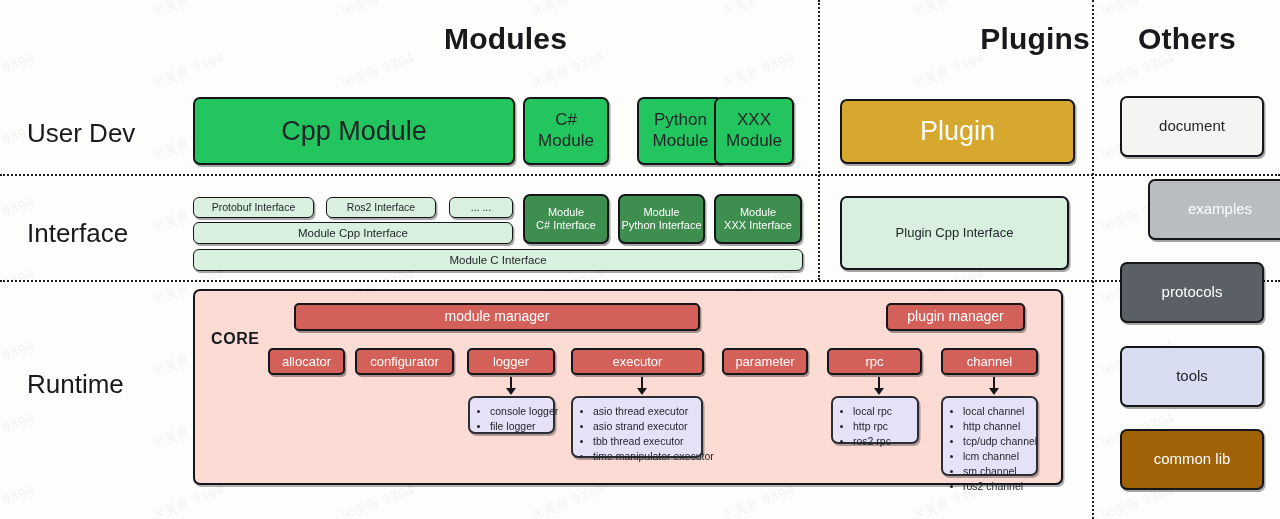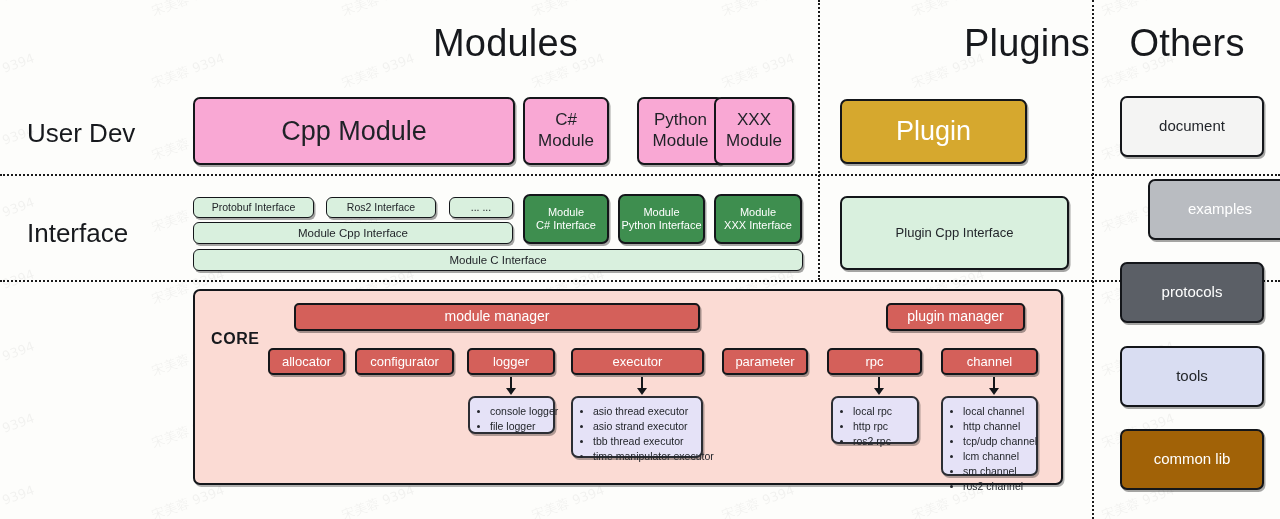--- a/index.html
+++ b/index.html
@@ -18,36 +18,36 @@
       transform:rotate(-20deg);pointer-events:none;white-space:nowrap;
       font-family:"DejaVu Sans",sans-serif;}
 
   
   .hdiv{position:absolute;left:0;right:0;height:0;
         border-top:2px dotted #1b1b1b;}
   .vdiv{position:absolute;top:0;width:0;
         border-left:2px dotted #1b1b1b;}
 
   
-  .col-title{position:absolute;font-size:38px;font-weight:400;
+  .col-title{position:absolute;font-size:30px;font-weight:700;
              color:#17191d;letter-spacing:.2px;white-space:nowrap;
              text-align:center;}
 
   
   .row-label{position:absolute;font-size:26px;color:#17191d;white-space:nowrap;}
 
   
   .bx{position:absolute;box-sizing:border-box;
       border:2px solid #14161a;border-radius:7px;
       display:flex;align-items:center;justify-content:center;
       text-align:center;line-height:1.22;
       box-shadow:1.5px 2px 0 rgba(0,0,0,.35);}
   .bx.multi{flex-direction:column;}
 
-  .cream{background:#f9a8d4;color:#1f2227;}
+  .cream{background:#22c55e;color:#1f2227;}
   .gold{background:#d6a82e;color:#ffffff;}
   .green-lt{background:#d9f0de;color:#23262b;}
   .green-dk{background:#3e8e4f;color:#ffffff;}
   .red{background:#d4605a;color:#ffffff;}
   .core-wrap{background:#fbdbd4;border:2px solid #14161a;border-radius:7px;
              position:absolute;box-sizing:border-box;
              box-shadow:1.5px 2px 0 rgba(0,0,0,.3);}
 
   .gr-1{background:#f4f4f3;color:#23262b;}
   .gr-2{background:#b9bcc1;color:#ffffff;}
@@ -142,41 +142,42 @@
   <div class="hdiv" style="top:280px;"></div>
   <div class="vdiv" style="left:818px;height:280px;"></div>
   <div class="vdiv" style="left:1092px;height:519px;"></div>
 
   <div class="col-title" style="left:193px;top:22px;width:625px;">Modules</div>
   <div class="col-title" style="left:820px;top:22px;width:270px;text-align:right;">Plugins</div>
   <div class="col-title" style="left:1094px;top:22px;width:186px;">Others</div>
 
   <div class="row-label" style="left:27px;top:118px;">User Dev</div>
   <div class="row-label" style="left:27px;top:218px;">Interface</div>
+  <div class="row-label" style="left:27px;top:369px;">Runtime</div>
 
   <div class="bx cream" style="left:193px;top:97px;width:322px;height:68px;font-size:27px;">
     <span>Cpp Module</span>
   </div>
 
   <div class="bx cream multi" style="left:523px;top:97px;width:86px;height:68px;font-size:17px;">
     <span>C#</span>
     <span>Module</span>
   </div>
 
   <div class="bx cream multi" style="left:618px;top:97px;width:87px;height:68px;font-size:17px;margin-left:19px;">
     <span>Python</span>
     <span>Module</span>
   </div>
 
   <div class="bx cream multi" style="left:714px;top:97px;width:80px;height:68px;font-size:17px;">
     <span>XXX</span>
     <span>Module</span>
   </div>
 
-  <div class="bx gold" style="left:840px;top:99px;width:187px;height:65px;font-size:27px;">
+  <div class="bx gold" style="left:840px;top:99px;width:235px;height:65px;font-size:27px;">
     <span>Plugin</span>
   </div>
 
   <div class="bx green-lt" style="left:193px;top:197px;width:121px;height:21px;font-size:10.5px;border-width:1.5px;border-radius:6px;">
     <span>Protobuf Interface</span>
   </div>
   <div class="bx green-lt" style="left:326px;top:197px;width:110px;height:21px;font-size:10.5px;border-width:1.5px;border-radius:6px;">
     <span>Ros2 Interface</span>
   </div>
   <div class="bx green-lt" style="left:449px;top:197px;width:64px;height:21px;font-size:10.5px;border-width:1.5px;border-radius:6px;">

